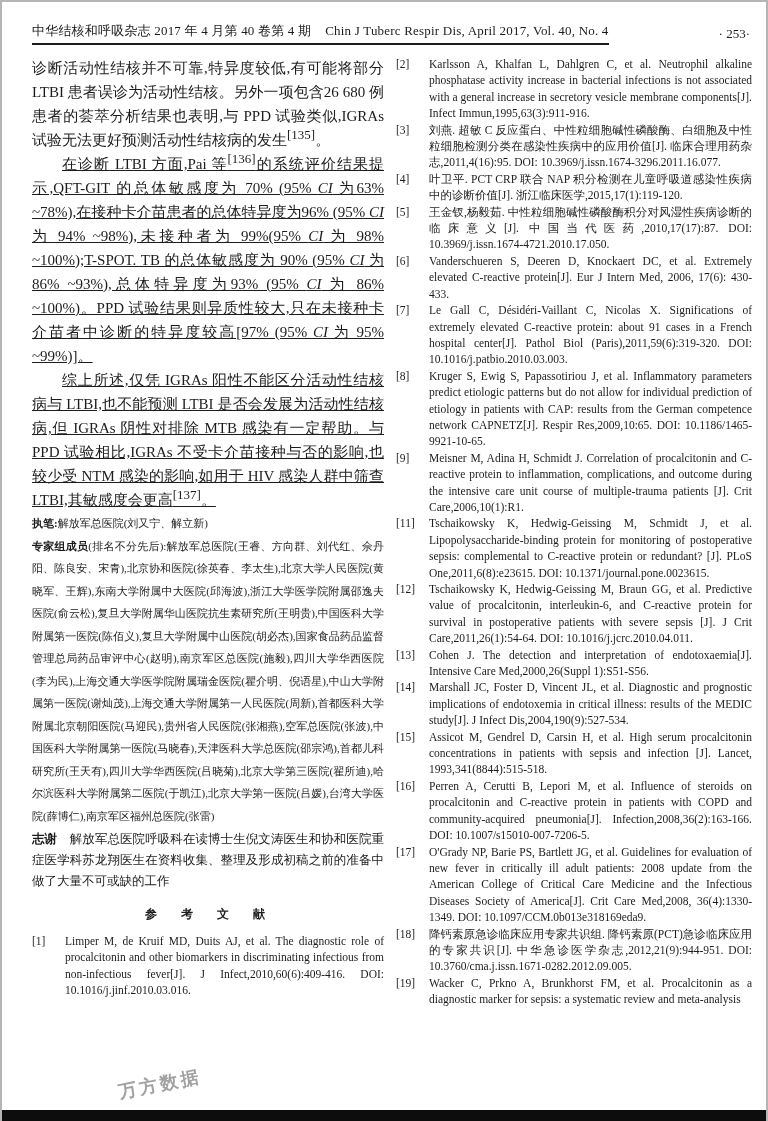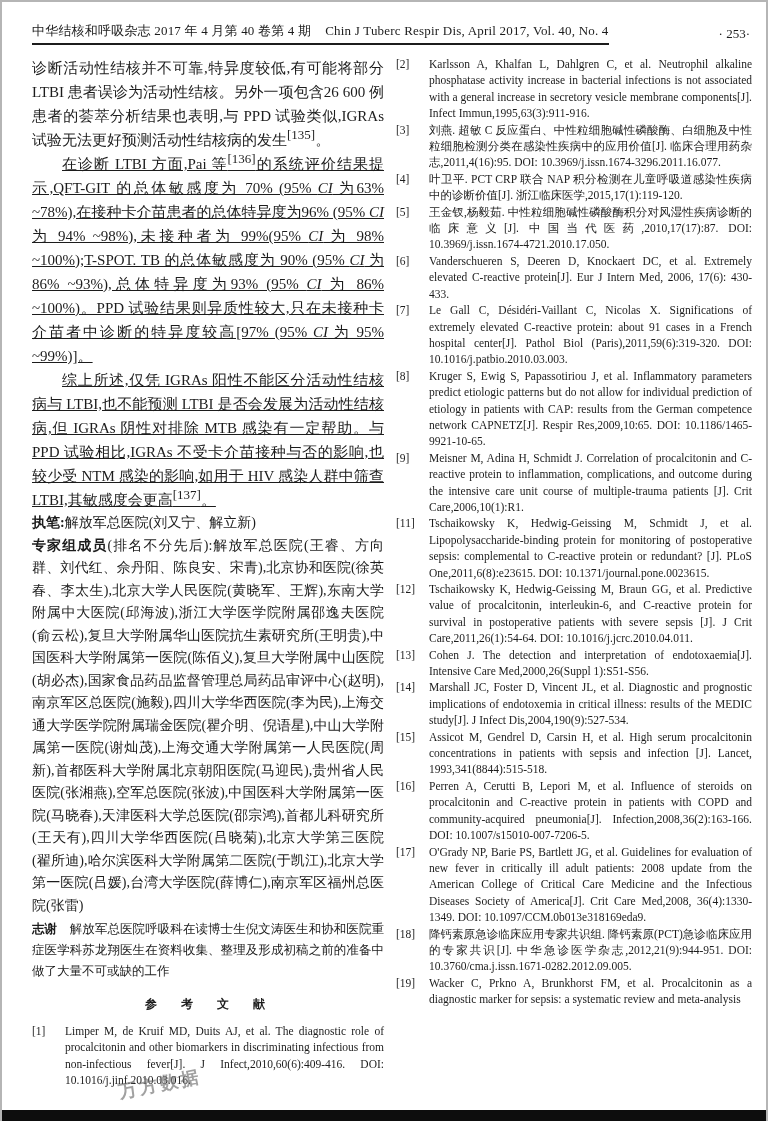--- a/index.html
+++ b/index.html
@@ -23,21 +23,21 @@
 
   .content {
     position:absolute; top:54px; left:30px; right:14px; bottom:18px;
     display:flex; gap:12px;
   }
   .col-left { width:352px; flex:none; }
   .col-right { flex:1; min-width:0; }
 
   .para { margin:0; text-align:justify; font-size:15px; line-height:24px; }
   .para.ind { text-indent:2em;text-decoration:underline; }
-  .para.experts { font-size:14px; line-height:22.5px; }
+  .para.experts { font-size:11px; line-height:22.5px; }
   .para.ack { font-size:12.5px; line-height:21px; margin-top:2px; }
   .b { font-weight:bold; }
   .it { font-style:italic; }
   sup { font-size:13px; line-height:0; }
 
   .ref-heading {
     text-align:center; font-weight:bold; font-size:12px;
     margin:14px 0 10px 0; letter-spacing:6px;
   }
   .ref { display:flex; font-size:11.5px; line-height:16.4px; text-align:justify; margin:0; }
@@ -61,21 +61,21 @@
     <div class="header-title">
       <span>中华结核和呼吸杂志 2017 年 4 月第 40 卷第 4 期</span><span class="en">Chin J Tuberc Respir Dis, April 2017, Vol. 40, No. 4</span>
     </div>
     <div class="page-num">· 253·</div>
   </div>
 
   <div class="content">
 
     <div class="col-left">
       <div>
-          <p class="para"><span>诊断活动性结核并不可靠,特异度较低,有可能将部分 LTBI 患者误诊为活动性结核。另外一项包含26 600 例患者的荟萃分析结果也表明,与 PPD 试验类似,IGRAs 试验无法更好预测活动性结核病的发生</span><sup>[135]</sup><span>。</span></p>
+          <p class="para"><span>诊断活动性结核并不可靠,特异度较低,有可能将部分 LTBI 患者误诊为活动性结核。另外一项包含26 680 例患者的荟萃分析结果也表明,与 PPD 试验类似,IGRAs 试验无法更好预测活动性结核病的发生</span><sup>[135]</sup><span>。</span></p>
           <p class="para ind"><span>在诊断 LTBI 方面,Pai 等</span><sup>[136]</sup><span>的系统评价结果提示,QFT-GIT 的总体敏感度为 70% (95% </span><span class="it">CI</span><span> 为63% ~78%),在接种卡介苗患者的总体特异度为96% (95% </span><span class="it">CI</span><span> 为 94% ~98%),未接种者为 99%(95% </span><span class="it">CI</span><span> 为 98% ~100%);T-SPOT. TB 的总体敏感度为 90% (95% </span><span class="it">CI</span><span> 为 86% ~93%),总体特异度为93% (95% </span><span class="it">CI</span><span> 为 86% ~100%)。PPD 试验结果则异质性较大,只在未接种卡介苗者中诊断的特异度较高[97% (95% </span><span class="it">CI</span><span> 为 95% ~99%)]。</span></p>
           <p class="para ind"><span>综上所述,仅凭 IGRAs 阳性不能区分活动性结核病与 LTBI,也不能预测 LTBI 是否会发展为活动性结核病,但 IGRAs 阴性对排除 MTB 感染有一定帮助。与 PPD 试验相比,IGRAs 不受卡介苗接种与否的影响,也较少受 NTM 感染的影响,如用于 HIV 感染人群中筛查 LTBI,其敏感度会更高</span><sup>[137]</sup><span>。</span></p>
           <p class="para experts"><span class="b">执笔:</span><span>解放军总医院(刘又宁、解立新)</span></p>
           <p class="para experts"><span class="b">专家组成员</span><span>(排名不分先后):解放军总医院(王睿、方向群、刘代红、佘丹阳、陈良安、宋青),北京协和医院(徐英春、李太生),北京大学人民医院(黄晓军、王辉),东南大学附属中大医院(邱海波),浙江大学医学院附属邵逸夫医院(俞云松),复旦大学附属华山医院抗生素研究所(王明贵),中国医科大学附属第一医院(陈佰义),复旦大学附属中山医院(胡必杰),国家食品药品监督管理总局药品审评中心(赵明),南京军区总医院(施毅),四川大学华西医院(李为民),上海交通大学医学院附属瑞金医院(瞿介明、倪语星),中山大学附属第一医院(谢灿茂),上海交通大学附属第一人民医院(周新),首都医科大学附属北京朝阳医院(马迎民),贵州省人民医院(张湘燕),空军总医院(张波),中国医科大学附属第一医院(马晓春),天津医科大学总医院(邵宗鸿),首都儿科研究所(王天有),四川大学华西医院(吕晓菊),北京大学第三医院(翟所迪),哈尔滨医科大学附属第二医院(于凯江),北京大学第一医院(吕媛),台湾大学医院(薛博仁),南京军区福州总医院(张雷)</span></p>
           <p class="para ack"><span class="b">志谢</span><span>　解放军总医院呼吸科在读博士生倪文涛医生和协和医院重症医学科苏龙翔医生在资料收集、整理及形成初稿之前的准备中做了大量不可或缺的工作</span></p>
         </div>
       <div class="ref-heading">参　考　文　献</div>
       <div>
           <div class="ref">
             <span class="ref-num">[1]</span>

